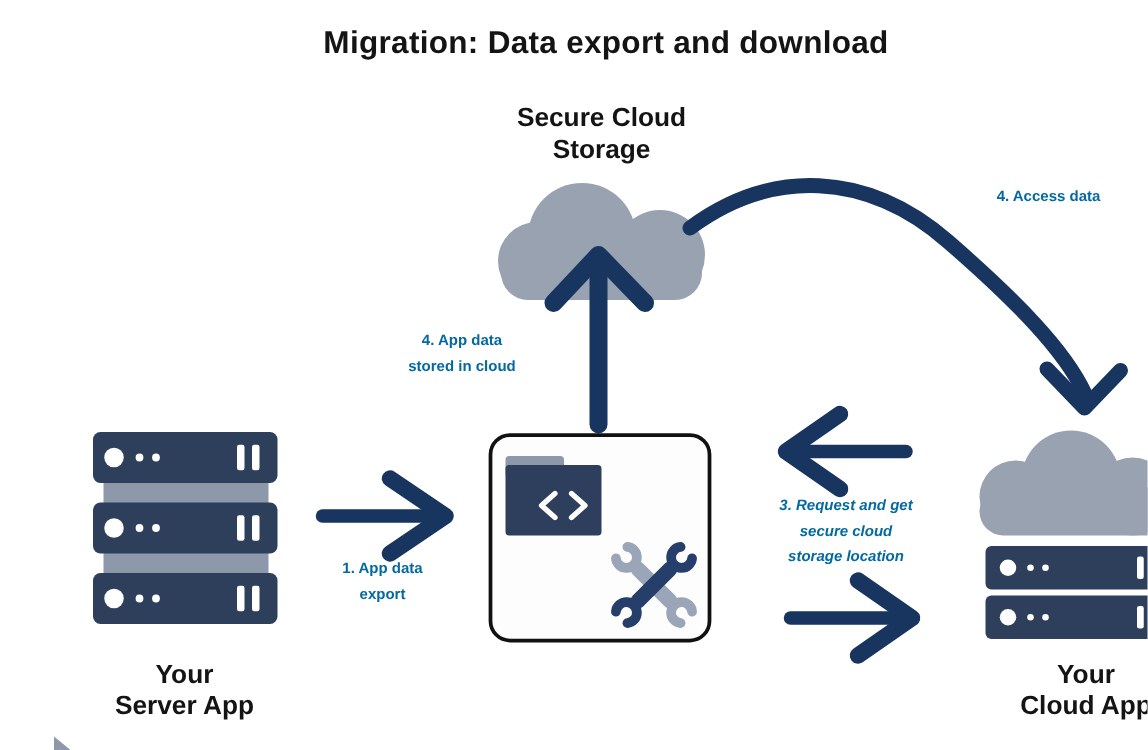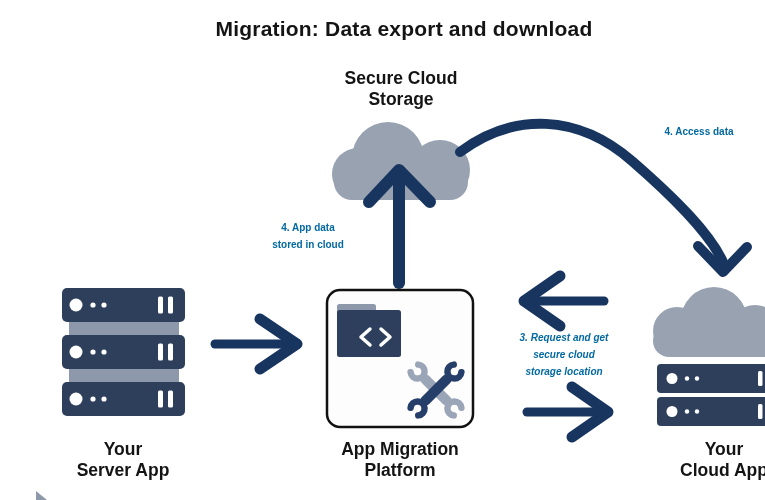--- a/index.html
+++ b/index.html
@@ -149,26 +149,26 @@
   </svg>
 
   <div class="label title" style="left:368px;top:17px;width:500px;">Migration: Data export and download</div>
 
   <div class="label node-label" style="left:365px;top:68px;width:220px;">Secure Cloud
 Storage</div>
 
   <div class="label node-label" style="left:87px;top:439px;width:180px;">Your
 Server App</div>
 
-  <div class="label node-label" style="left:364px;top:439px;width:220px;">App Migration
-Platform</div>
 
   <div class="label node-label" style="left:688px;top:439px;width:180px;">Your
 Cloud App</div>
 
+  <div class="label step-label" style="left:219px;top:371px;width:140px;">1. App data
+export</div>
 
   <div class="label step-label" style="left:272px;top:219px;width:160px;">4. App data
 stored in cloud</div>
 
   <div class="label step-label" style="left:528px;top:329px;width:180px;font-style:italic;">3. Request and get
 secure cloud
 storage location</div>
 
   <div class="label step-label" style="left:663px;top:123px;width:160px;">4. Access data</div>
 </div>

